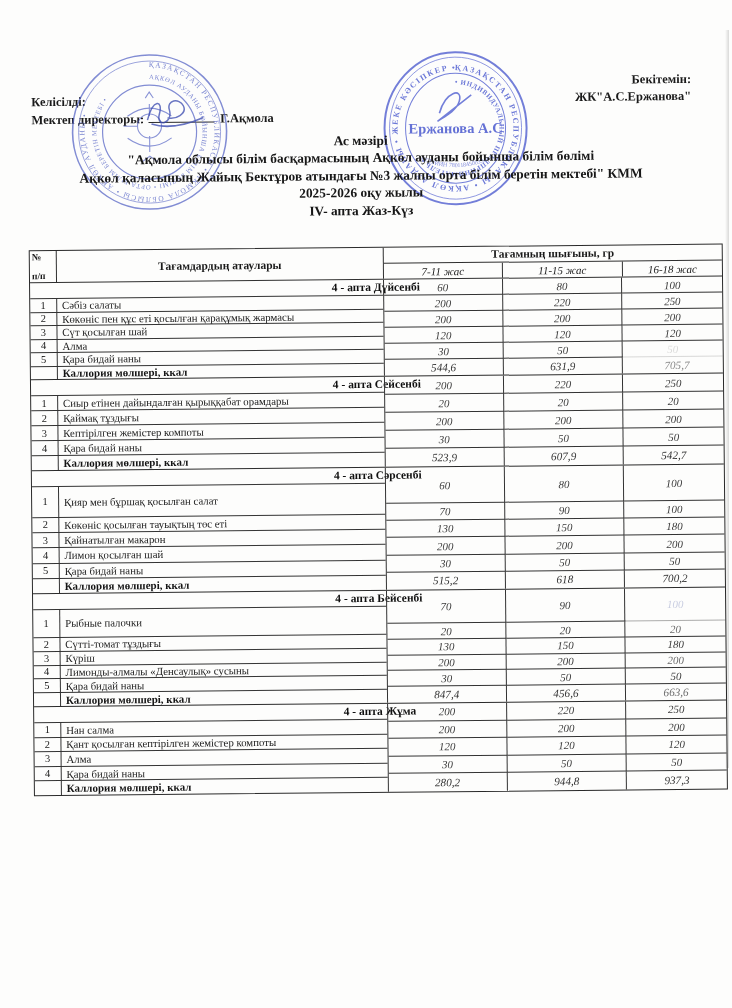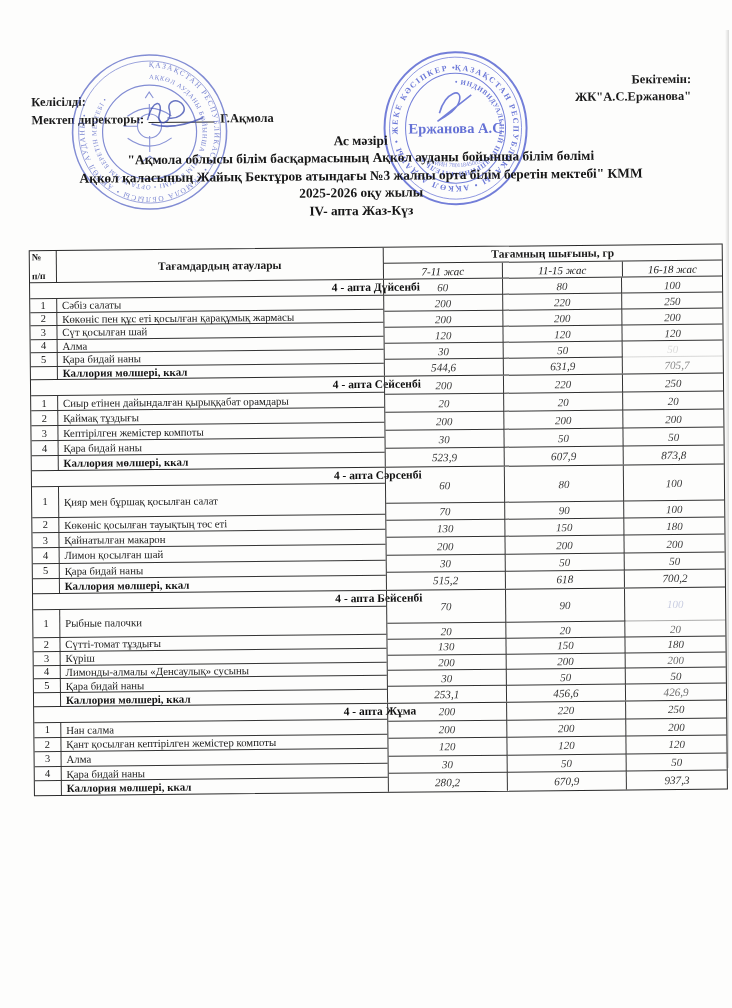--- a/index.html
+++ b/index.html
@@ -250,21 +250,21 @@
             <div class="vcell">20</div>
             <div class="vcell">20</div>
         <div class="vcell">200</div>
             <div class="vcell">200</div>
             <div class="vcell">200</div>
         <div class="vcell">30</div>
             <div class="vcell">50</div>
             <div class="vcell">50</div>
         <div class="vcell calv">523,9</div>
             <div class="vcell calv">607,9</div>
-            <div class="vcell calv">873,8</div>
+            <div class="vcell calv">542,7</div>
       </div>
     </div>
 
     <div class="section" id="sec2">
       <div class="left">
         <div class="dayrow">
               <span class="daytxt">4 - апта Сәрсенбі</span>
             </div>
         <div class="trow tall">
               <div class="cnum">1</div>
@@ -352,23 +352,23 @@
             <div class="vcell">20</div>
         <div class="vcell">130</div>
             <div class="vcell">150</div>
             <div class="vcell">180</div>
         <div class="vcell">200</div>
             <div class="vcell">200</div>
             <div class="vcell">200</div>
         <div class="vcell">30</div>
             <div class="vcell">50</div>
             <div class="vcell">50</div>
-        <div class="vcell calv">253,1</div>
+        <div class="vcell calv">847,4</div>
             <div class="vcell calv">456,6</div>
-            <div class="vcell calv">426,9</div>
+            <div class="vcell calv">663,6</div>
       </div>
     </div>
 
     <div class="section" id="sec4">
       <div class="left">
         <div class="dayrow">
               <span class="daytxt">4 - апта Жұма</span>
             </div>
         <div class="trow">
               <div class="cnum">1</div>
@@ -398,21 +398,21 @@
         <div class="vcell">200</div>
             <div class="vcell">200</div>
             <div class="vcell">200</div>
         <div class="vcell">120</div>
             <div class="vcell">120</div>
             <div class="vcell">120</div>
         <div class="vcell">30</div>
             <div class="vcell">50</div>
             <div class="vcell">50</div>
         <div class="vcell calv">280,2</div>
-            <div class="vcell calv">670,9</div>
+            <div class="vcell calv">944,8</div>
             <div class="vcell calv">937,3</div>
       </div>
     </div>
 
   </div>
  </div>
  <div class="paper-edge"></div>
 </div>
 
 </body></html>

